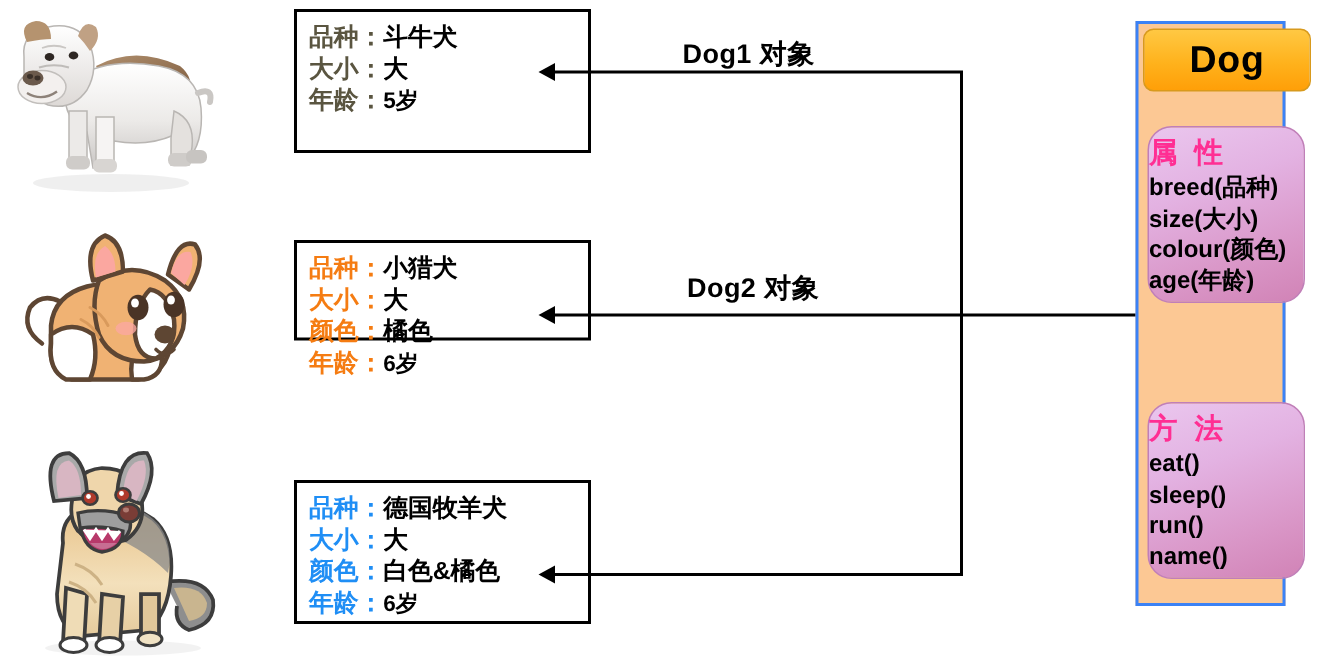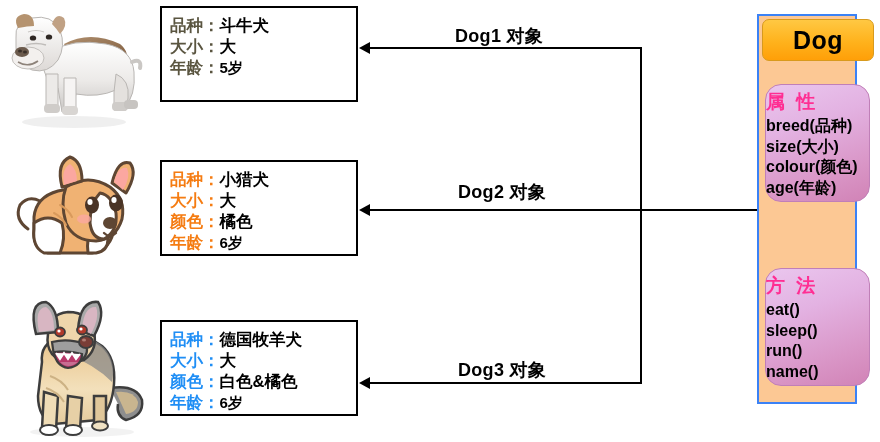--- a/index.html
+++ b/index.html
@@ -26,20 +26,21 @@
   }
   .dog-art svg { display: block; width: 100%; height: 100%; }
 
   
   .obj-box {
     position: absolute;
     box-sizing: border-box;
     border: 2px solid #000000;
     background: #ffffff;
     padding: 7px 0 5px 8px;
+    margin-left: 36px;
   }
   .obj-row {
     display: block;
     white-space: nowrap;
     line-height: 1.27;
     font-size: 16.5px;
     font-weight: bold;
     color: #000000;
   }
   .obj-key { font-weight: bold; }
@@ -280,21 +281,21 @@
       <span class="obj-key" style="color: rgb(90, 85, 64);">品种</span><span class="obj-sep" style="color: rgb(90, 85, 64);">：</span><span class="obj-val">斗牛犬</span>
     </span>
     <span class="obj-row">
       <span class="obj-key" style="color: rgb(90, 85, 64);">大小</span><span class="obj-sep" style="color: rgb(90, 85, 64);">：</span><span class="obj-val">大</span>
     </span>
     <span class="obj-row">
       <span class="obj-key" style="color: rgb(90, 85, 64);">年龄</span><span class="obj-sep" style="color: rgb(90, 85, 64);">：</span><span class="obj-val small">5岁</span>
     </span>
   </div>
 
-  <div class="obj-box" id="box-dog2" style="left:160px; top:160px; width:198px; height:96px;">
+  <div class="obj-box" id="box-dog2" style="left:160px; top:160px; width:198px; height:67px;">
     <span class="obj-row">
       <span class="obj-key" style="color: rgb(245, 124, 18);">品种</span><span class="obj-sep" style="color: rgb(245, 124, 18);">：</span><span class="obj-val">小猎犬</span>
     </span>
     <span class="obj-row">
       <span class="obj-key" style="color: rgb(245, 124, 18);">大小</span><span class="obj-sep" style="color: rgb(245, 124, 18);">：</span><span class="obj-val">大</span>
     </span>
     <span class="obj-row">
       <span class="obj-key" style="color: rgb(245, 124, 18);">颜色</span><span class="obj-sep" style="color: rgb(245, 124, 18);">：</span><span class="obj-val">橘色</span>
     </span>
     <span class="obj-row">
@@ -324,21 +325,20 @@
   <div class="conn conn-h" style="left:370px; top:47px; width:272px;"></div>
   <div class="arrow-head" style="left:359px; top:42px;"></div>
   <div class="conn-label" style="left:455px; top:24px;">Dog1  对象</div>
 
   <div class="conn conn-h" style="left:370px; top:209px; width:272px;"></div>
   <div class="arrow-head" style="left:359px; top:204px;"></div>
   <div class="conn-label" style="left:458px; top:180px;">Dog2 对象</div>
 
   <div class="conn conn-h" style="left:370px; top:382px; width:272px;"></div>
   <div class="arrow-head" style="left:359px; top:377px;"></div>
-  <div class="conn-label" style="left:458px; top:358px;">Dog3 对象</div>
 
   <div id="class-panel">
 
     <div class="class-header">
       <span class="class-title">Dog</span>
     </div>
 
     <div class="class-section" id="section-attrs">
       <span class="section-title">属 性</span>
       <span class="section-item">breed(品种)</span>

